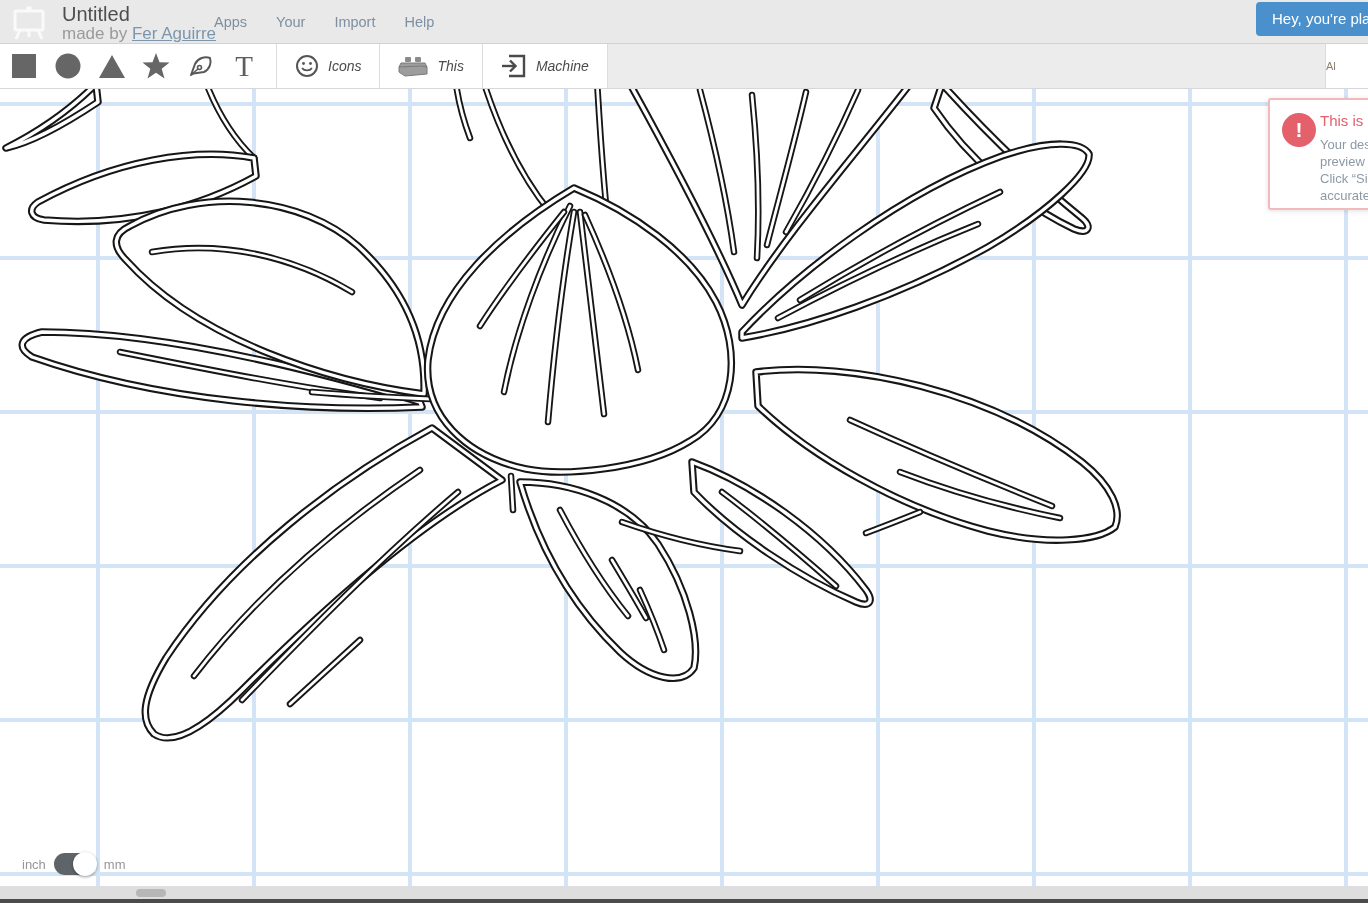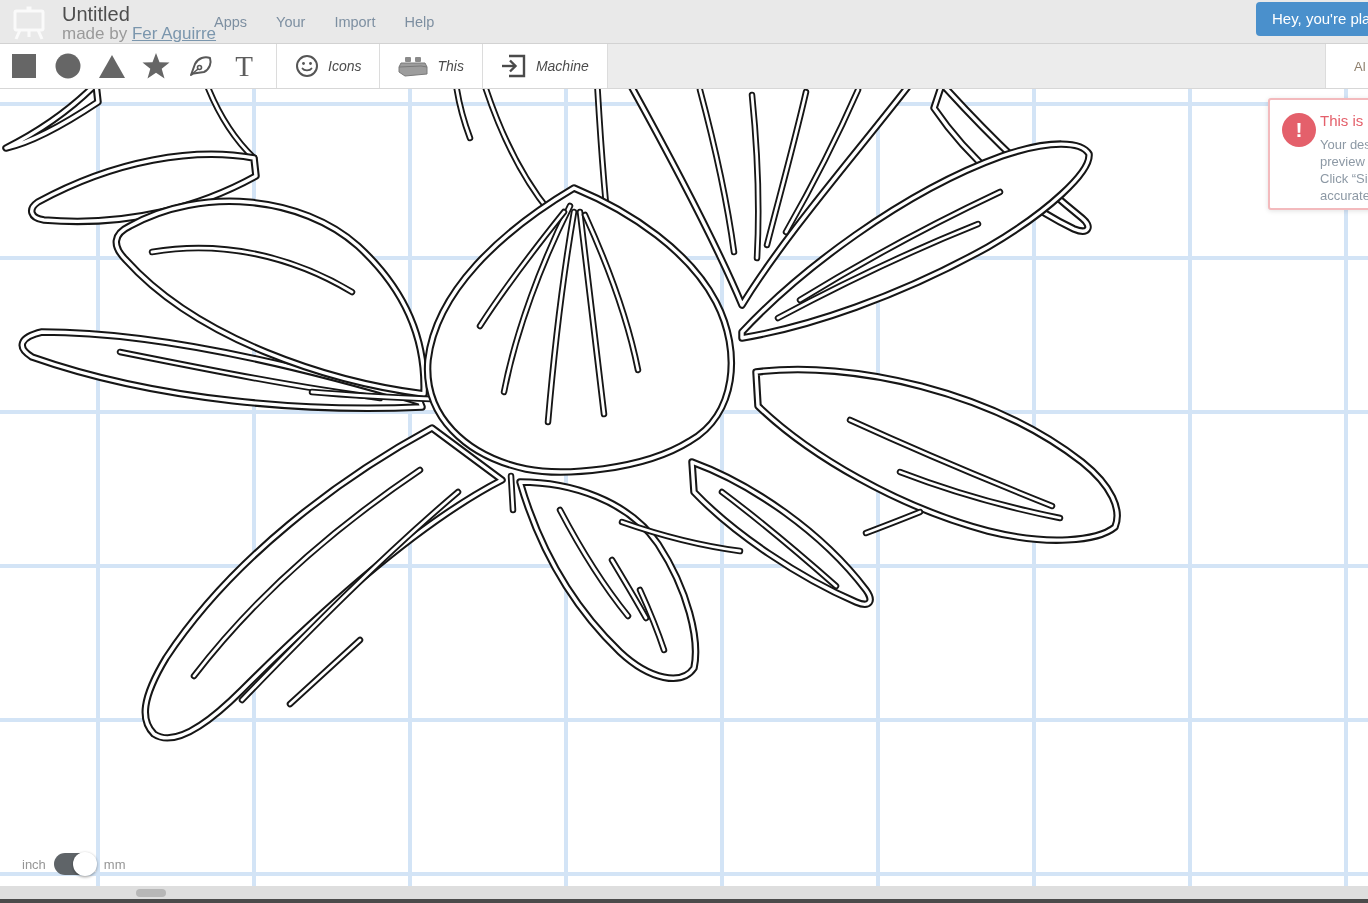--- a/index.html
+++ b/index.html
@@ -38,21 +38,21 @@
   .shape-btn:first-child { margin-left:2px; }
   .vsep { width:1px; background:#dcdcdc; align-self:stretch; }
   .group-btn { display:flex; align-items:center; gap:9px; padding:0 18px; cursor:pointer; background:#fff; }
   .group-label { font-size:14px; color:#4c4c4c;font-style:italic; }
   .t-glyph { font-family:"Liberation Serif", serif; font-size:29px; color:#5d5d5d; line-height:1; }
   .toolbar-fill { flex:1; background:#ececec; }
   .right-panel {
     width:43px; background:#fff; border-left:1px solid #dcdcdc;
     display:flex; align-items:center; cursor:pointer;
   }
-  .right-panel span { font-size:13px; color:#8e7f6c; padding-left:28px; white-space:nowrap; }
+  .right-panel span { font-size:11px; color:#8e7f6c; white-space:nowrap; }
 
   
   .canvas {
     position:absolute; left:0; top:89px; width:1368px; height:798px; background:#fff; z-index:1;
     background-image:
       linear-gradient(to right, #d3e4f6 4px, transparent 4px),
       linear-gradient(to bottom, #d3e4f6 4px, transparent 4px);
     background-size:156px 154px, 156px 154px;
     background-position:96px 0, 0 13px;
   }

